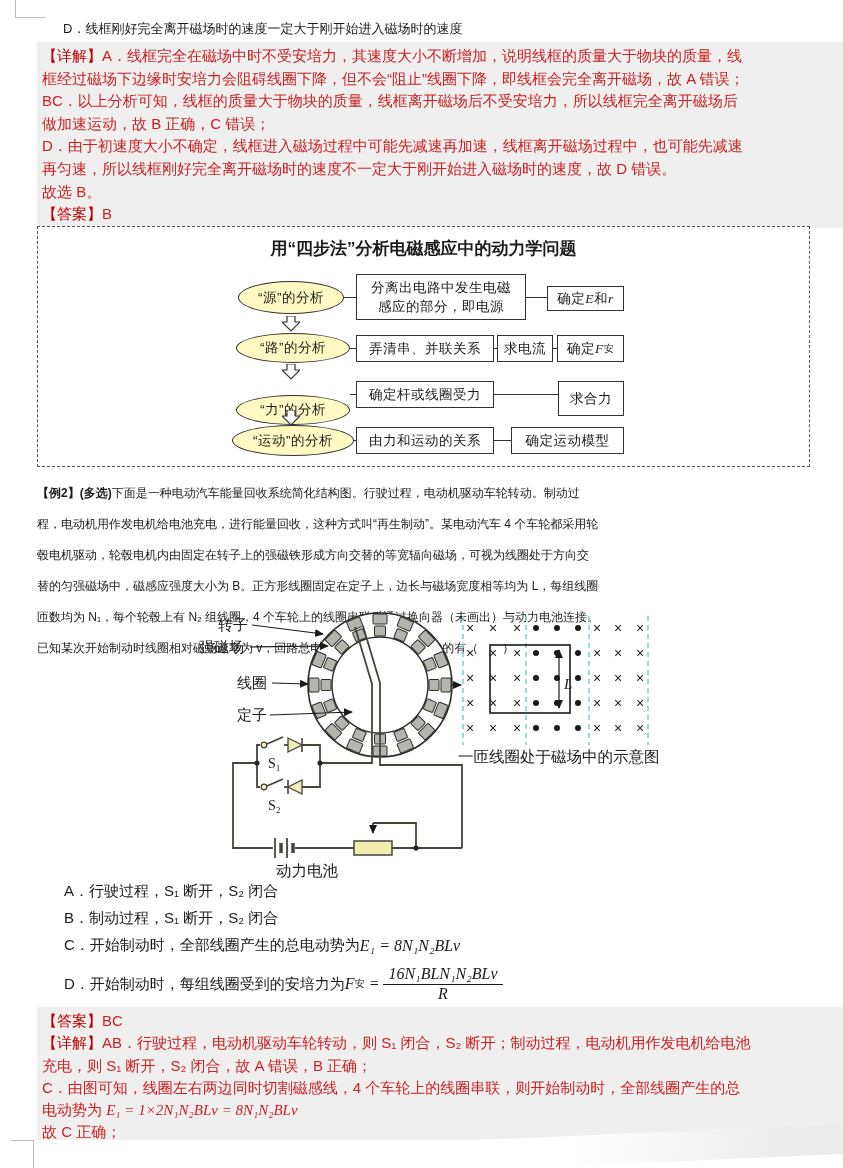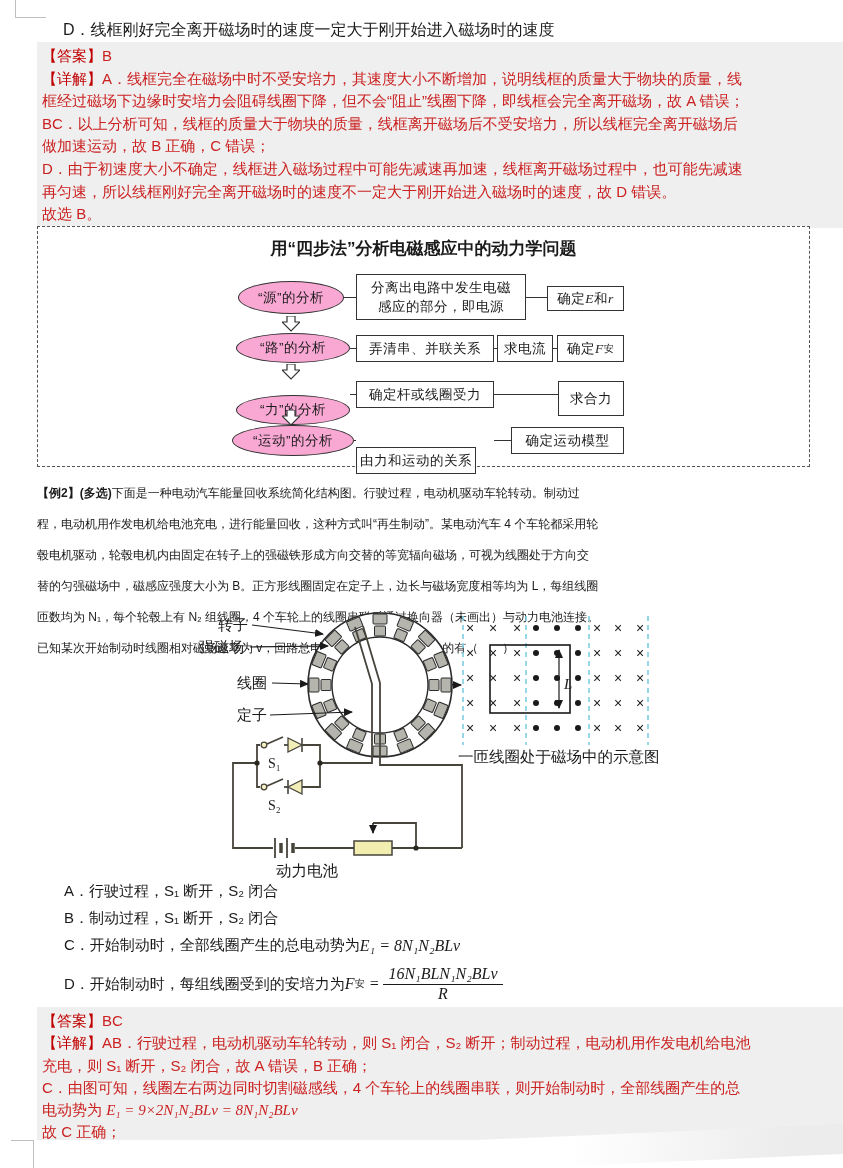--- a/index.html
+++ b/index.html
@@ -9,21 +9,21 @@
   .pl{white-space:pre-line;}
   .red{color:#cb2121;}
   .lab{color:#c00000;}
   .graybox{background:#efefef;}
   .fm{font-family:"Liberation Serif","DejaVu Serif",serif;font-style:italic;}
   sub.cjk{font-style:normal;font-size:10px;}
   
   #flowbox{border:1.6px dashed #555;background:#fff;box-sizing:border-box;}
   #flow-title{width:100%;text-align:center;font-weight:bold;font-size:17px;top:10px;left:0;}
   .fc-ell{border:1.3px solid #333;border-radius:50%;display:flex;align-items:center;justify-content:center;
-          font-size:13.5px;letter-spacing:.5px;box-sizing:border-box;background:#f9a8d4;}
+          font-size:13.5px;letter-spacing:.5px;box-sizing:border-box;background:#fef9c3;}
   .fc-box{border:1.3px solid #333;display:flex;align-items:center;justify-content:center;text-align:center;
           font-size:13.5px;letter-spacing:.5px;box-sizing:border-box;background:#fff;line-height:19px;}
   .conn{border-top:1.3px solid #333;height:0;}
   
   .opt{height:27px;display:flex;align-items:center;font-size:15px;}
   .fm-big{font-size:16px;}
   .frac{display:inline-block;vertical-align:middle;text-align:center;line-height:1.15;margin-left:4px;}
   .frac .num{display:block;padding:0 5px 1px 5px;border-bottom:1.3px solid #1a1a1a;}
   .frac .den{display:block;}
   #corner-tl{left:15px;top:0;width:30px;height:17px;border-left:1px solid #bfbfbf;border-bottom:1px solid #bfbfbf;}
@@ -31,31 +31,31 @@
   #page-curl{left:455px;top:1141px;width:388px;height:30px;
              background:linear-gradient(100deg,#ffffff 30%,#ececec 85%);transform:rotate(-2.5deg);transform-origin:left top;}
   
   text{font-family:"Liberation Sans","DejaVu Sans",sans-serif;fill:#1a1a1a;}
   .fx{font-size:14px;}
   .svg-serif{font-family:"Liberation Serif","DejaVu Serif",serif;}
 </style>
 </head>
 <body>
 
-<div class="abs" style="left:63px;top:20px;font-size:16px;">D．线框刚好完全离开磁场时的速度一定大于刚开始进入磁场时的速度</div>
+<div class="abs" style="left:63px;top:20px;font-size:13px;">D．线框刚好完全离开磁场时的速度一定大于刚开始进入磁场时的速度</div>
 
 <div class="abs graybox" style="left:37px;top:42px;width:806px;padding:3px 0 2px 5px;font-size:15px;line-height:22.6px;box-sizing:border-box;">
-  <div><span class="lab">【答案】</span><span class="red">B</span></div>
   <div><span class="lab">【详解】</span><span class="red pl">A．线框完全在磁场中时不受安培力，其速度大小不断增加，说明线框的质量大于物块的质量，线
 框经过磁场下边缘时安培力会阻碍线圈下降，但不会“阻止”线圈下降，即线框会完全离开磁场，故 A 错误；
 BC．以上分析可知，线框的质量大于物块的质量，线框离开磁场后不受安培力，所以线框完全离开磁场后
 做加速运动，故 B 正确，C 错误；
 D．由于初速度大小不确定，线框进入磁场过程中可能先减速再加速，线框离开磁场过程中，也可能先减速
 再匀速，所以线框刚好完全离开磁场时的速度不一定大于刚开始进入磁场时的速度，故 D 错误。
 故选 B。</span></div>
+  <div><span class="lab">【答案】</span><span class="red">B</span></div>
 </div>
 
 <div id="flowbox" class="abs" style="left:37px;top:226px;width:773px;height:241px;">
   <div id="flow-title" class="abs">用“四步法”分析电磁感应中的动力学问题</div>
 
   <div class="abs fc-ell" style="left:200px;top:54px;width:106px;height:33px;">“源”的分析</div>
   <div class="abs conn" style="left:306px;top:70px;width:12px;"></div>
   <div class="abs fc-box pl" style="left:318px;top:47px;width:170px;height:46px;">分离出电路中发生电磁
 感应的部分，即电源</div>
   <div class="abs conn" style="left:488px;top:70px;width:21px;"></div>
@@ -91,21 +91,21 @@
   <div class="abs fc-box" style="left:318px;top:154px;width:138px;height:27px;">确定杆或线圈受力</div>
   <div class="abs conn" style="left:456px;top:167px;width:64px;"></div>
   <div class="abs fc-box" style="left:520px;top:154px;width:66px;height:35px;">求合力</div>
 
   <svg class="abs" style="left:244px;top:183px;" width="18" height="16" viewBox="0 0 18 16">
       <polygon points="5,0 13,0 13,6 18,6 9,15 0,6 5,6" fill="#fff" stroke="#333" stroke-width="1.2"></polygon>
     </svg>
 
   <div class="abs fc-ell" style="left:194px;top:198px;width:122px;height:31px;">“运动”的分析</div>
   <div class="abs conn" style="left:316px;top:213px;width:2px;"></div>
-  <div class="abs fc-box" style="left:318px;top:200px;width:120px;height:27px;margin-top:20px;">由力和运动的关系</div>
+  <div class="abs fc-box" style="left:318px;top:200px;width:138px;height:27px;">由力和运动的关系</div>
   <div class="abs conn" style="left:456px;top:213px;width:17px;"></div>
   <div class="abs fc-box" style="left:473px;top:200px;width:113px;height:27px;">确定运动模型</div>
 </div>
 
 <div class="abs" style="left:37px;top:478px;width:800px;font-size:12px;line-height:31px;">
   <b>【例2】(多选)</b><span class="pl">下面是一种电动汽车能量回收系统简化结构图。行驶过程，电动机驱动车轮转动。制动过
 程，电动机用作发电机给电池充电，进行能量回收，这种方式叫“再生制动”。某电动汽车 4 个车轮都采用轮
 毂电机驱动，轮毂电机内由固定在转子上的强磁铁形成方向交替的等宽辐向磁场，可视为线圈处于方向交
 替的匀强磁场中，磁感应强度大小为 B。正方形线圈固定在定子上，边长与磁场宽度相等均为 L，每组线圈
 匝数均为 N₁，每个轮毂上有 N₂ 组线圈，4 个车轮上的线圈串联后通过换向器（未画出）与动力电池连接。
@@ -315,19 +315,19 @@
       <span class="den">R</span>
     </span>
   </div>
 </div>
 
 <div class="abs graybox" style="left:37px;top:1007px;width:806px;height:133px;padding:3px 0 0 5px;font-size:15px;line-height:22.3px;box-sizing:border-box;">
   <div><span class="lab">【答案】</span><span class="red">BC</span></div>
   <div><span class="lab">【详解】</span><span class="red pl">AB．行驶过程，电动机驱动车轮转动，则 S₁ 闭合，S₂ 断开；制动过程，电动机用作发电机给电池
 充电，则 S₁ 断开，S₂ 闭合，故 A 错误，B 正确；
 C．由图可知，线圈左右两边同时切割磁感线，4 个车轮上的线圈串联，则开始制动时，全部线圈产生的总
-电动势为 </span><span class="fm red">E₁ = 9×2N₁N₂BLv = 8N₁N₂BLv</span><span class="red pl">
+电动势为 </span><span class="fm red">E₁ = 1×2N₁N₂BLv = 8N₁N₂BLv</span><span class="red pl">
 故 C 正确；</span></div>
 </div>
 
 <div id="corner-tl" class="abs"></div>
 <div id="corner-bl" class="abs"></div>
 <div id="page-curl" class="abs"></div>
 
 </body></html>

